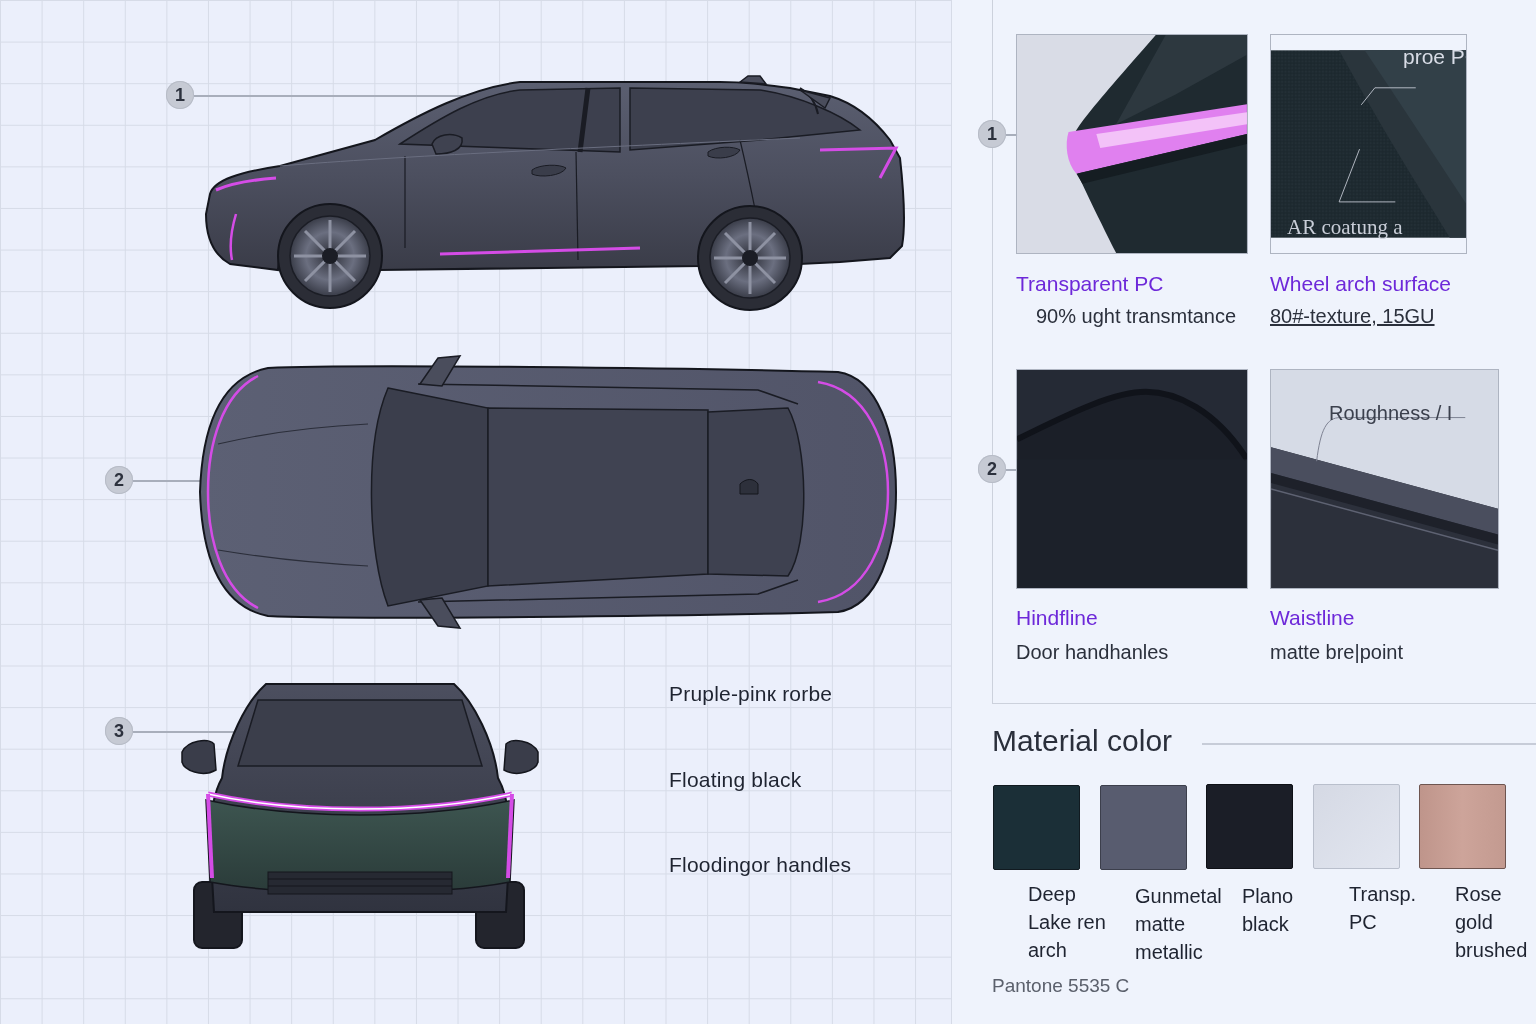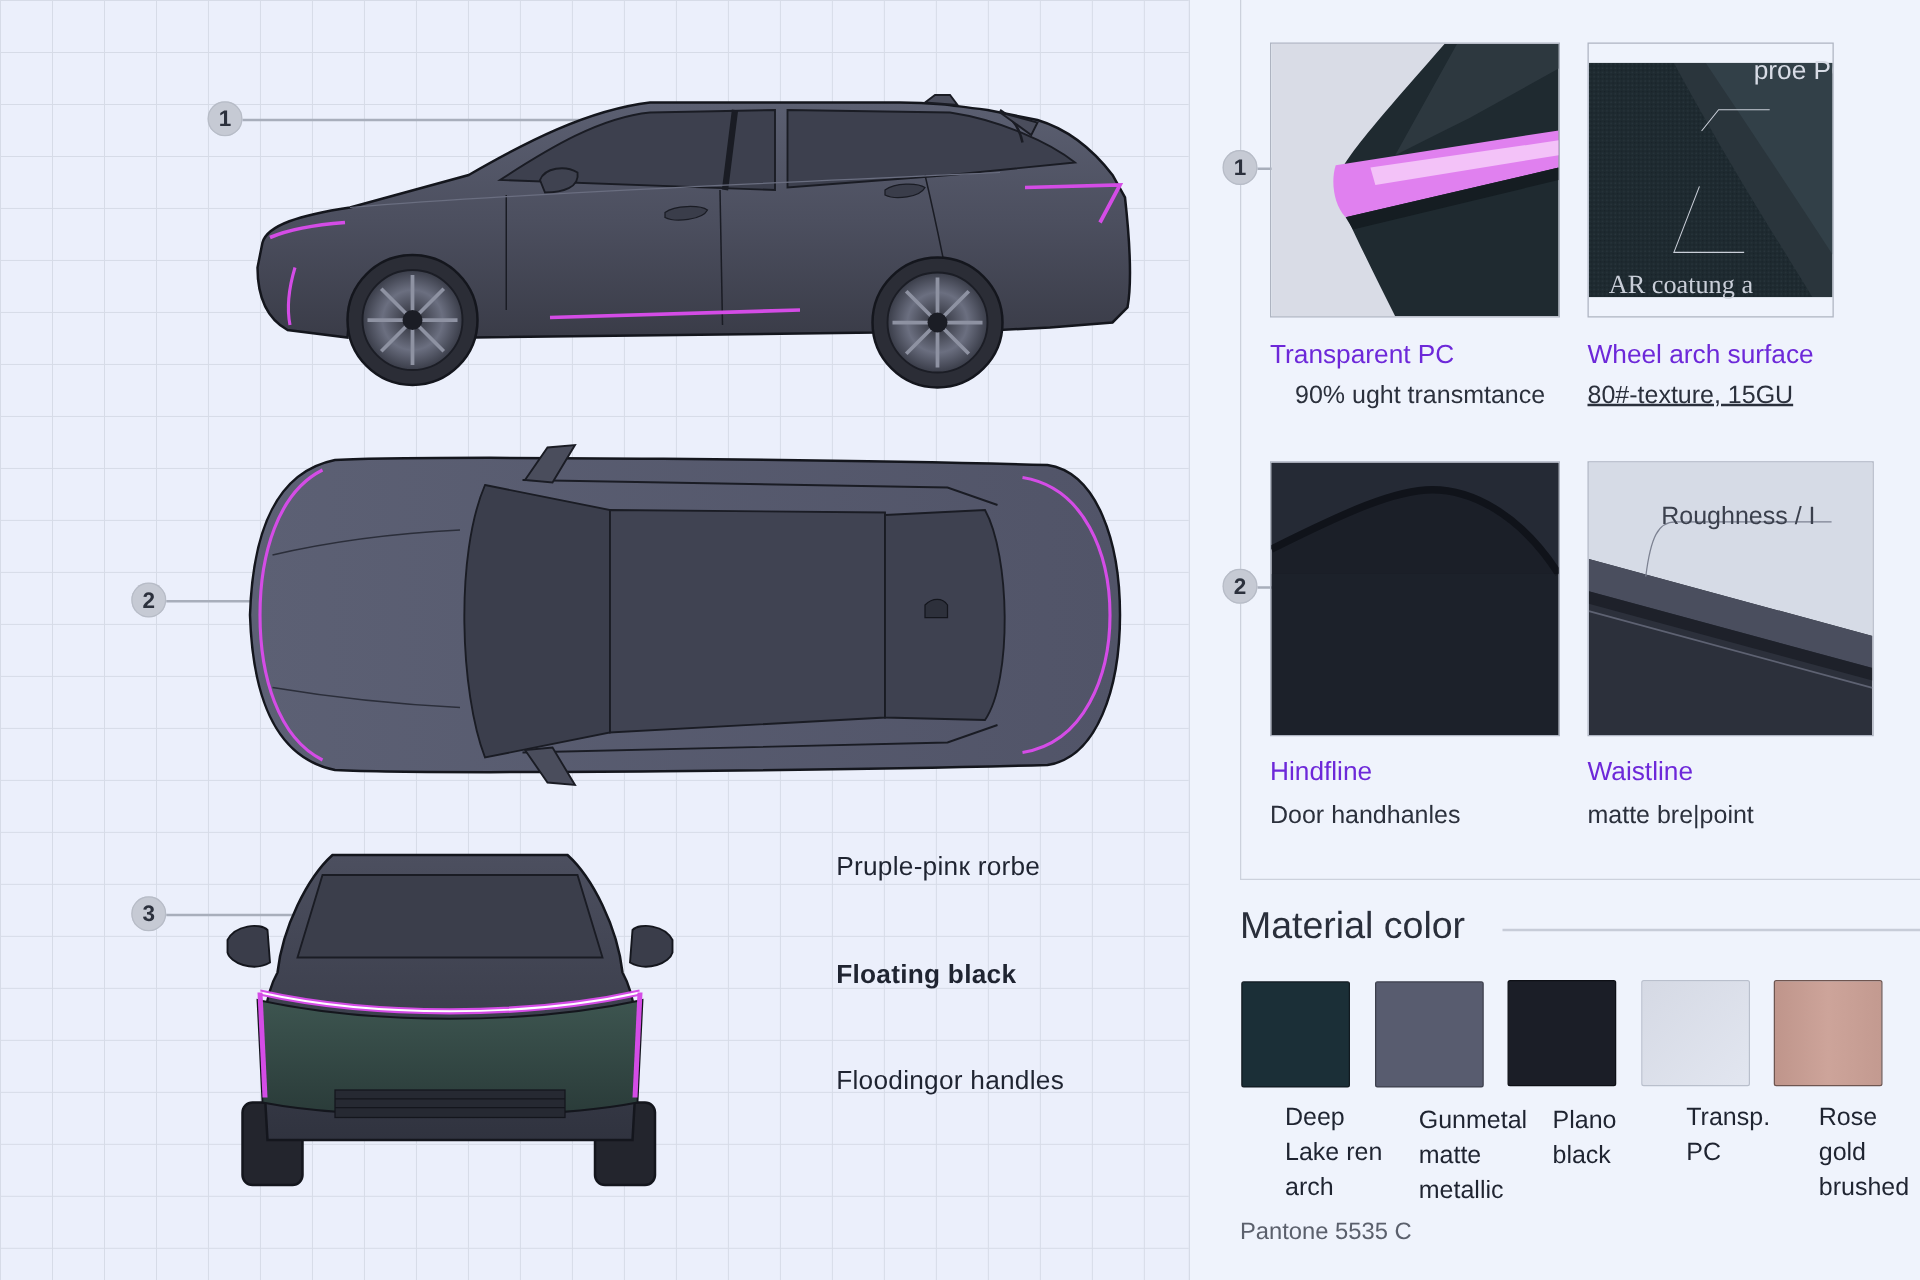--- a/index.html
+++ b/index.html
@@ -215,21 +215,21 @@
       </g>
 
     <path d="M30,112 C120,132 244,132 334,112" stroke="#d44ce6" stroke-width="5" fill="none"></path>
     <path d="M30,112 C120,132 244,132 334,112" stroke="#ffffff" stroke-width="1.5" fill="none"></path>
     <path d="M30,112 L34,196" stroke="#d44ce6" stroke-width="4" fill="none"></path>
     <path d="M334,112 L330,196" stroke="#d44ce6" stroke-width="4" fill="none"></path>
   </svg>
 </div>
 
 <div class="legend-label" style="left:669px; top:682px;">Pruple-pinк rorbe</div>
-<div class="legend-label" style="left:669px; top:768px;font-weight:bold;">Floating black</div>
+<div class="legend-label" style="left:669px; top:768px;">Floating black</div>
 <div class="legend-label" style="left:669px; top:853px;">Floodingor handles</div>
 
 <div class="badge" style="left:978px; top:120px;">1</div>
 <div class="leader" style="left:1006px; top:134px; width:60px;"></div>
 
 <div class="badge" style="left:978px; top:455px;">2</div>
 <div class="leader" style="left:1006px; top:469px; width:36px;"></div>
 
 <div class="tile" style="left:1016px; top:34px;">
   <svg viewBox="0 0 232 220" xmlns="http://www.w3.org/2000/svg">

